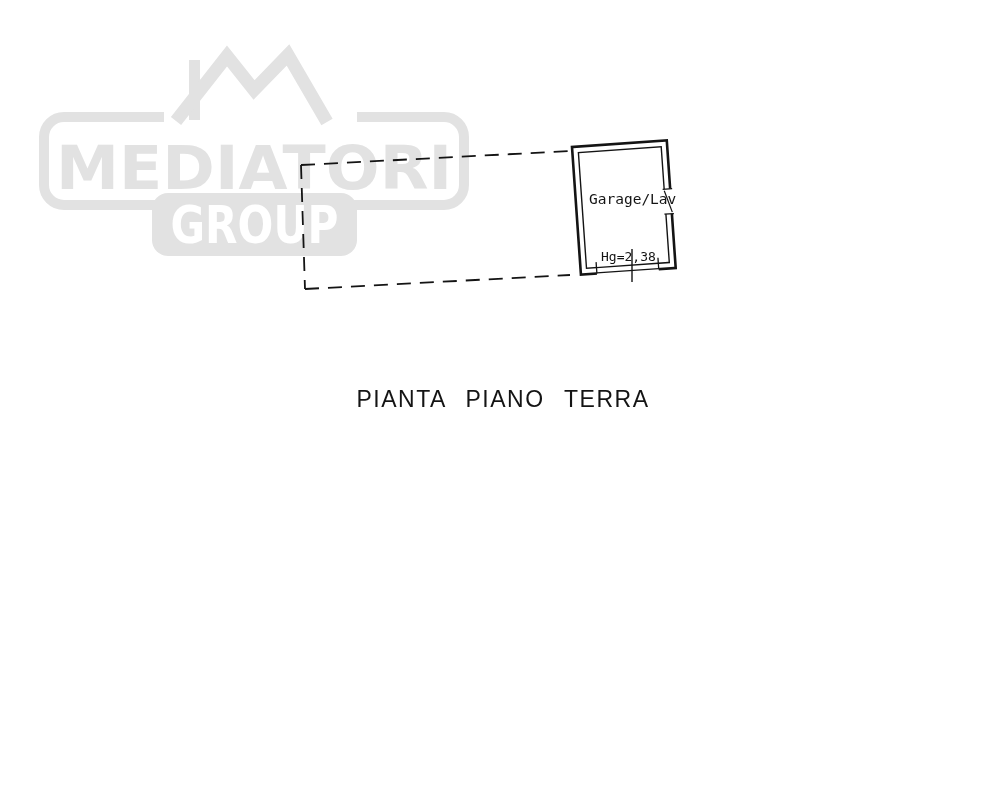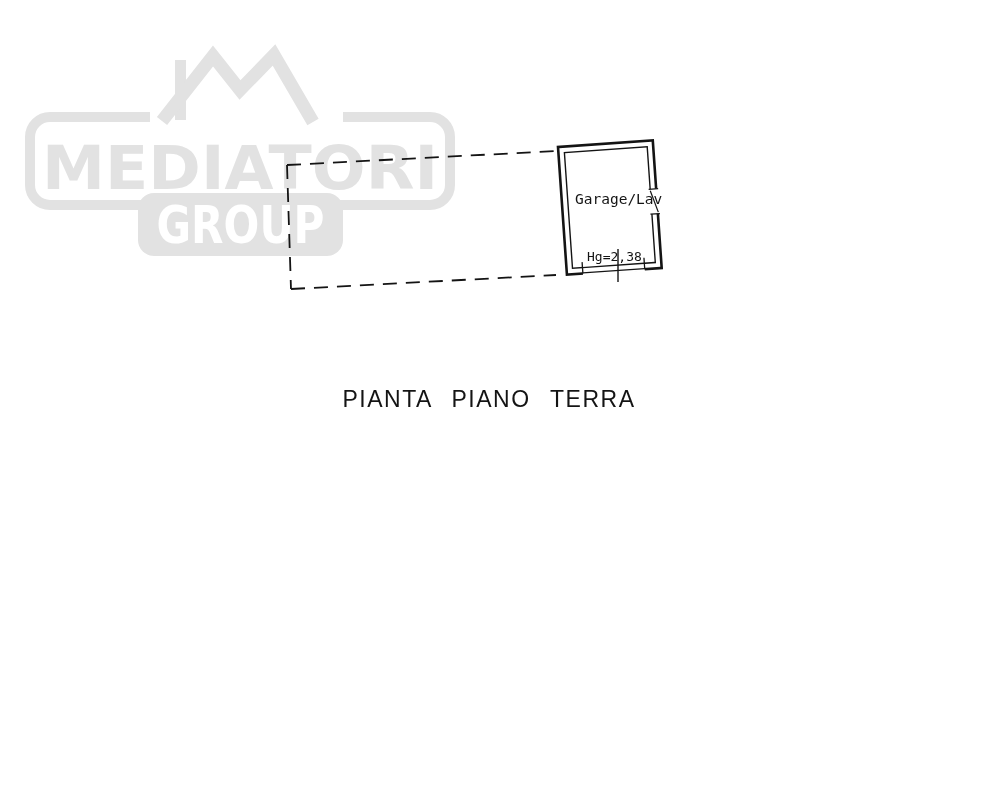--- a/index.html
+++ b/index.html
@@ -7,20 +7,21 @@
     --ink:#141414;
     --bg:#ffffff;
   }
   html,body{margin:0;padding:0;background:var(--bg);}
   .page{
     position:relative;
     width:882px;height:799px;
     background:var(--bg);
     overflow:hidden;
     font-family:"DejaVu Sans", sans-serif;
+    padding-left:14px;
   }
   svg{display:block;}
 
   
   .wm-stroke{stroke:var(--watermark);fill:none;}
   .wm-fill{fill:var(--watermark);}
   .wm-text{
     font-family:"DejaVu Sans", sans-serif;
     font-weight:bold;
     fill:var(--watermark);

